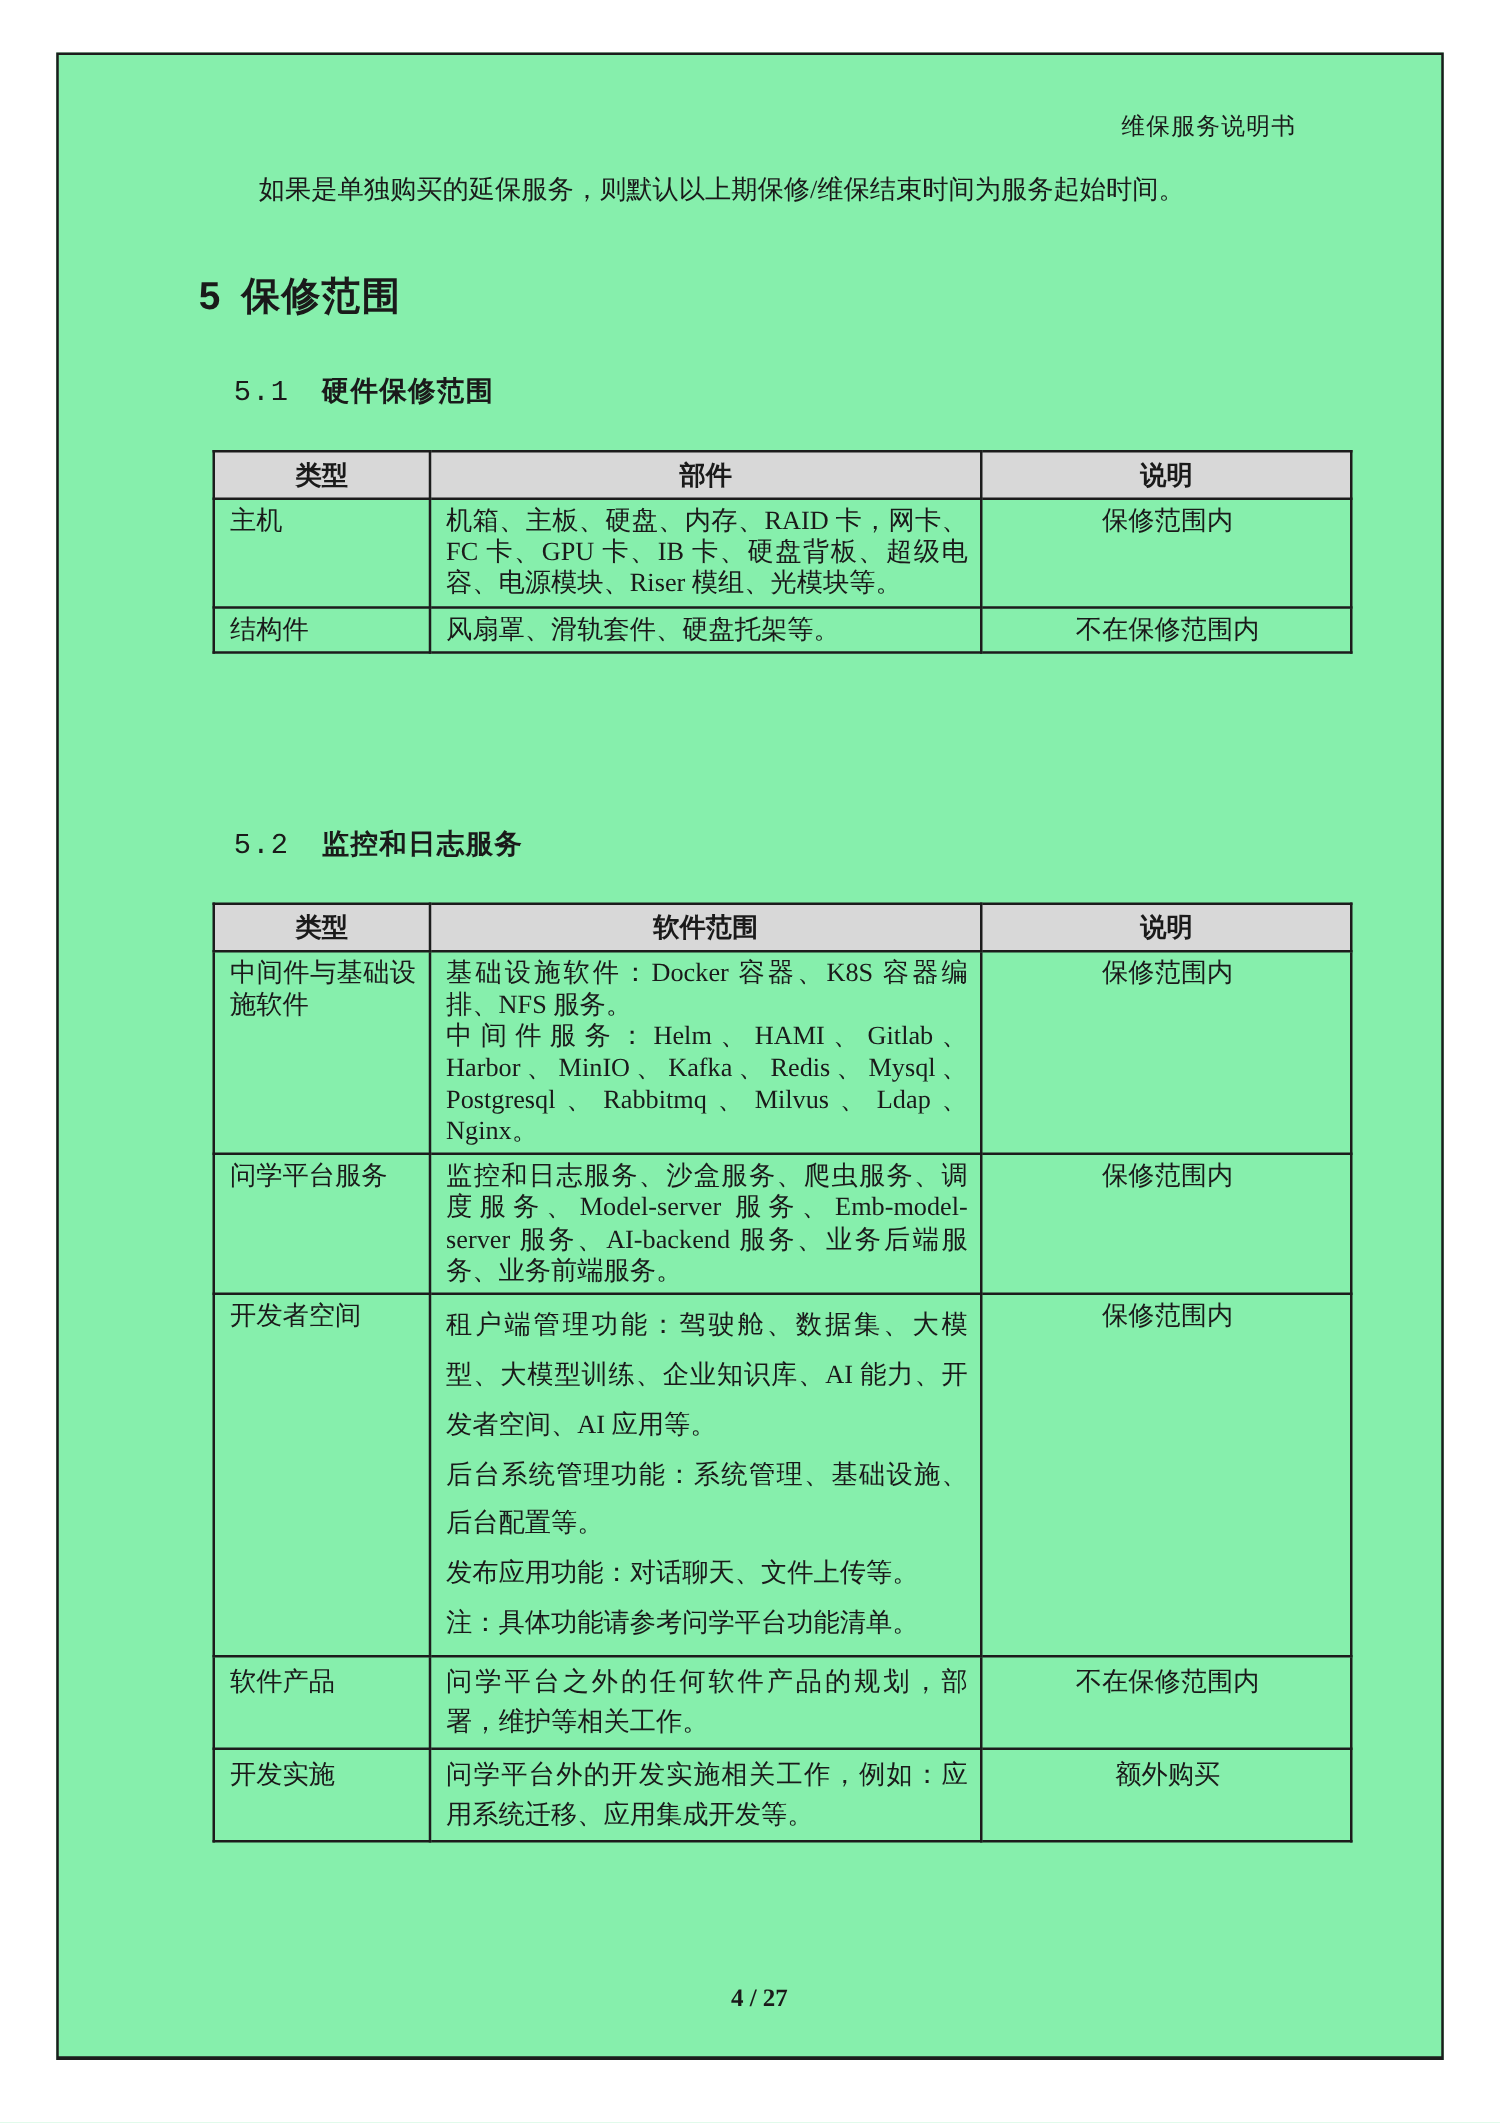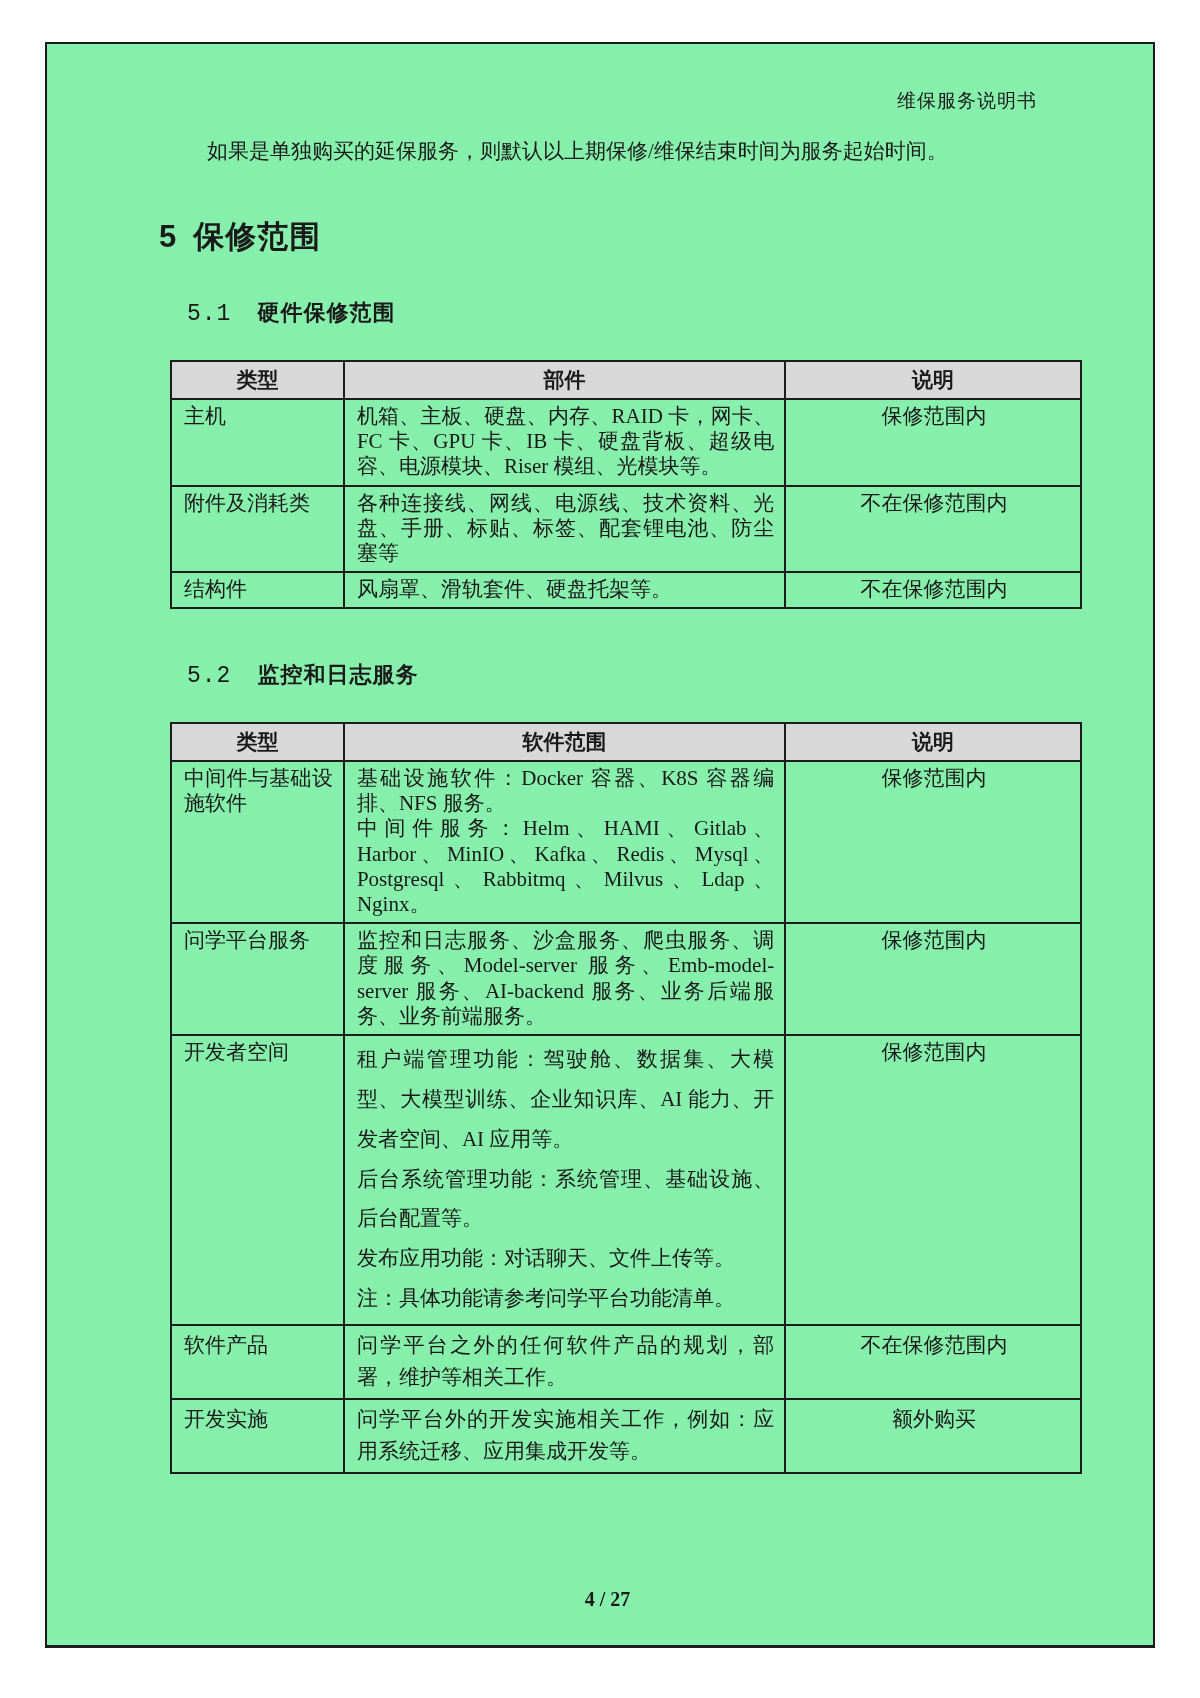--- a/index.html
+++ b/index.html
@@ -126,25 +126,20 @@
         <th>说明</th>
       </tr>
     </thead>
     <tbody>
       <tr>
         <td class="type-cell">主机</td>
         <td>机箱、主板、硬盘、内存、RAID 卡，网卡、FC 卡、GPU 卡、IB 卡、硬盘背板、超级电容、电源模块、Riser 模组、光模块等。</td>
         <td class="note-cell">保修范围内</td>
       </tr>
       <tr>
-        <td class="type-cell">附件及消耗类</td>
-        <td>各种连接线、网线、电源线、技术资料、光盘、手册、标贴、标签、配套锂电池、防尘塞等</td>
-        <td class="note-cell">不在保修范围内</td>
-      </tr>
-      <tr>
         <td class="type-cell">结构件</td>
         <td>风扇罩、滑轨套件、硬盘托架等。</td>
         <td class="note-cell">不在保修范围内</td>
       </tr>
     </tbody>
   </table>
 
   <div class="h2 h2-52">
     <span class="num">5.2</span><span class="ttl">监控和日志服务</span>
   </div>

